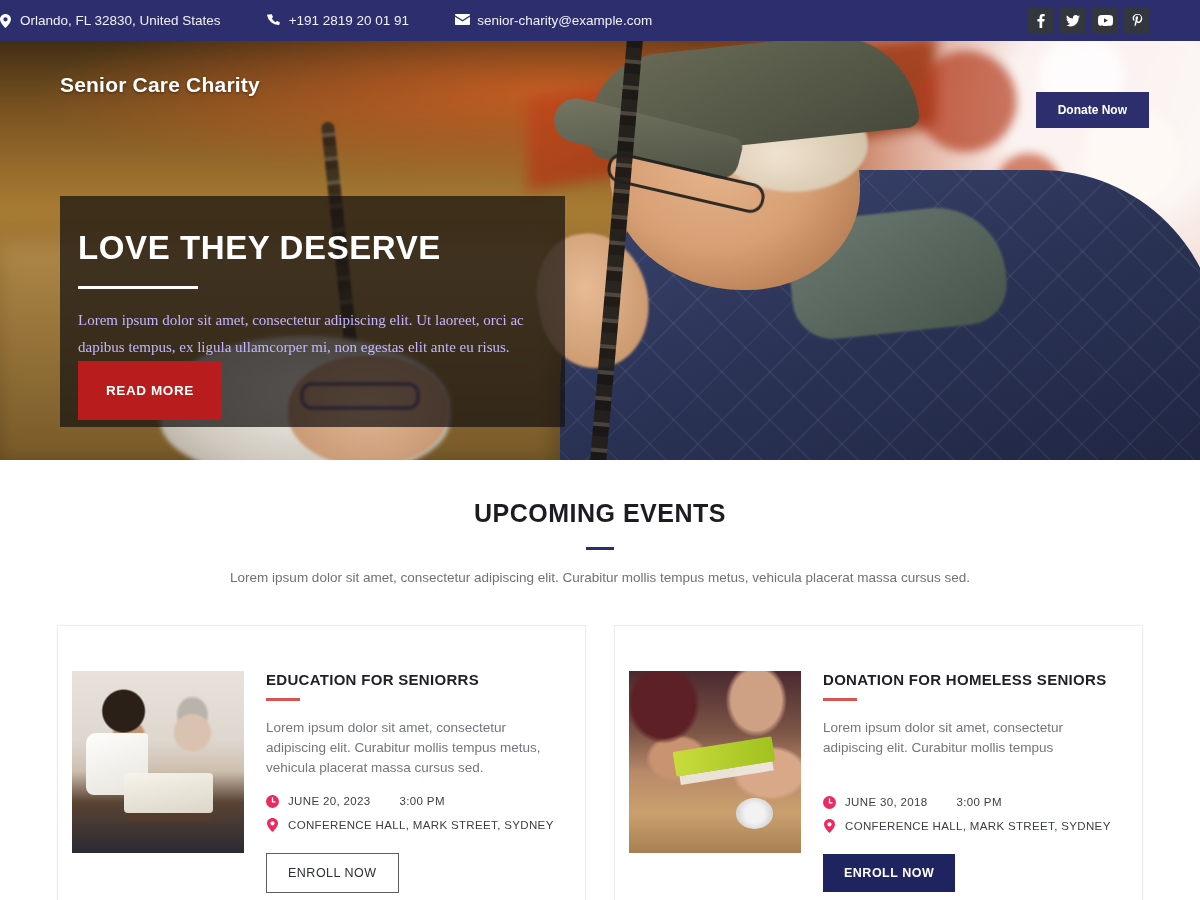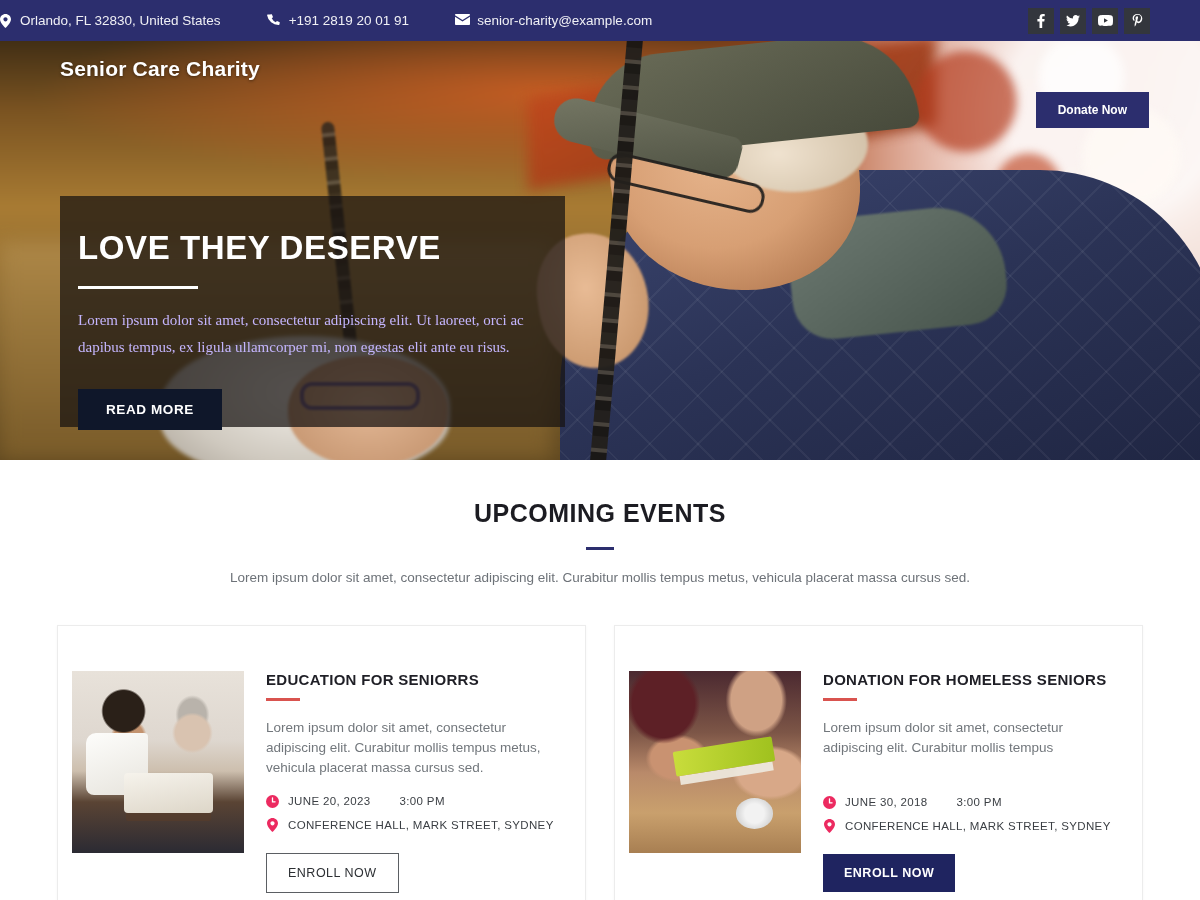--- a/index.html
+++ b/index.html
@@ -149,21 +149,21 @@
     border-radius:48%; filter:blur(1.6px);
   }
   .woman-glass{
     position:absolute; left:150px; bottom:56px; width:120px; height:28px;
     border:4px solid #5a4a8a; border-radius:12px; filter:blur(1px); opacity:.85;
   }
 
   
   .nav{
     position:absolute; left:0; top:0; width:100%; height:56px;
-    display:flex; align-items:center; z-index:5;
+    display:flex; align-items:flex-end; z-index:5;
   }
   .logo{
     margin-left:60px; font-size:21px; font-weight:bold; color:#ffffff;
     letter-spacing:.2px; text-shadow:0 1px 3px rgba(0,0,0,.45);
   }
   .menu{ display:flex; align-items:center; gap:0; margin-left:106px; }
   .menu a{
     color:#c9cbcb; text-decoration:none; font-size:14px; padding:0 19px;
     text-shadow:0 1px 3px rgba(0,0,0,.4); white-space:nowrap;
   }
@@ -182,23 +182,23 @@
   }
   .hero-title{
     color:#fff; font-size:33px; line-height:44px; font-weight:bold;
     letter-spacing:.6px;
   }
   .hero-rule{ width:120px; height:3px; background:#fff; margin:16px 0 18px 0; }
   .hero-sub{
     color:#c4b5fd; font-size:15px; line-height:27px; width:462px;font-family:Liberation Serif, serif;
   }
   .readmore{
-    margin-top:28px; background:#0f172a; color:#fff; border:none;
+    margin-top:0; background:#b91c1c; color:#fff; border:none;
     font-size:13.5px; font-weight:600; letter-spacing:.6px;
-    padding:13px 28px; cursor:pointer; font-family:inherit;
+    padding:22px 28px; cursor:pointer; font-family:inherit;
   }
 
   
   .events{ padding-top:39px; background:#fff; }
   .sec-title{
     text-align:center; font-size:25px; font-weight:bold; color:#1c1c22;
     letter-spacing:.5px;
   }
   .sec-rule{ width:28px; height:3px; background:#2c2e6e; margin:19px auto 0; }
   .sec-sub{

